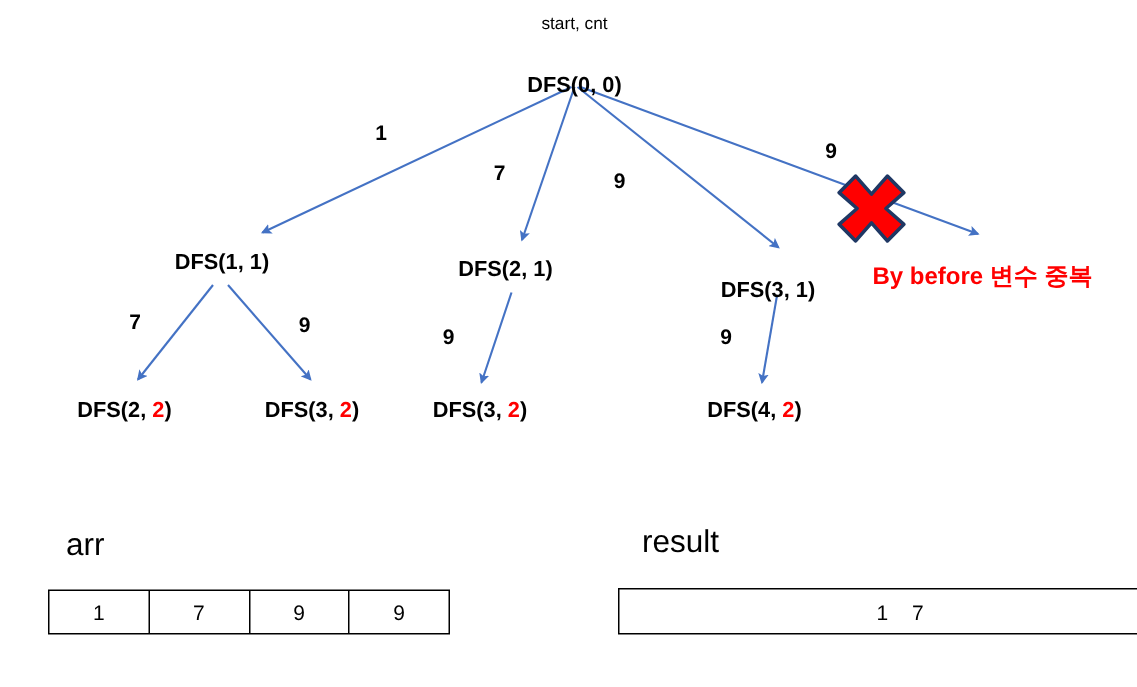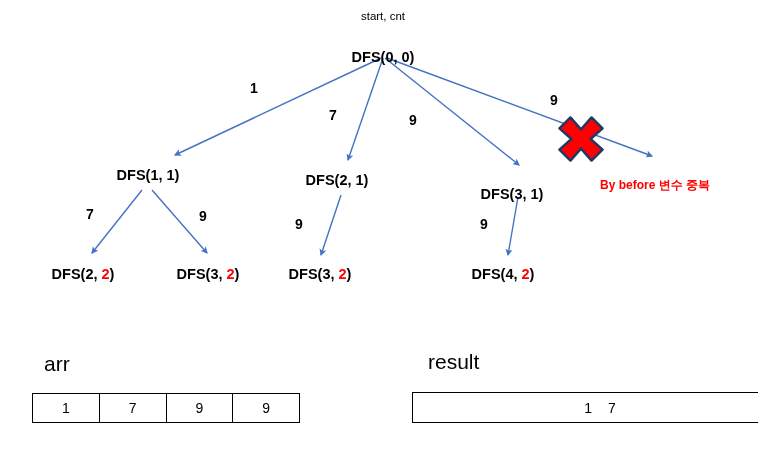--- a/index.html
+++ b/index.html
@@ -53,21 +53,21 @@
     font-weight: bold;
     font-size: 14px;
     color: #000000;
     transform: translate(-50%, -50%);
     white-space: nowrap;
   }
   .note-text {
     position: absolute;
     font-family: "Liberation Sans", sans-serif;
     font-weight: bold;
-    font-size: 12px;
+    font-size: 16px;
     color: #ff0000;
     white-space: nowrap;
     transform: translate(-50%, -50%);
   }
   .arr-title {
     position: absolute;
     font-family: "Liberation Sans", sans-serif;
     font-weight: normal;
     font-size: 21px;
     color: #000000;

